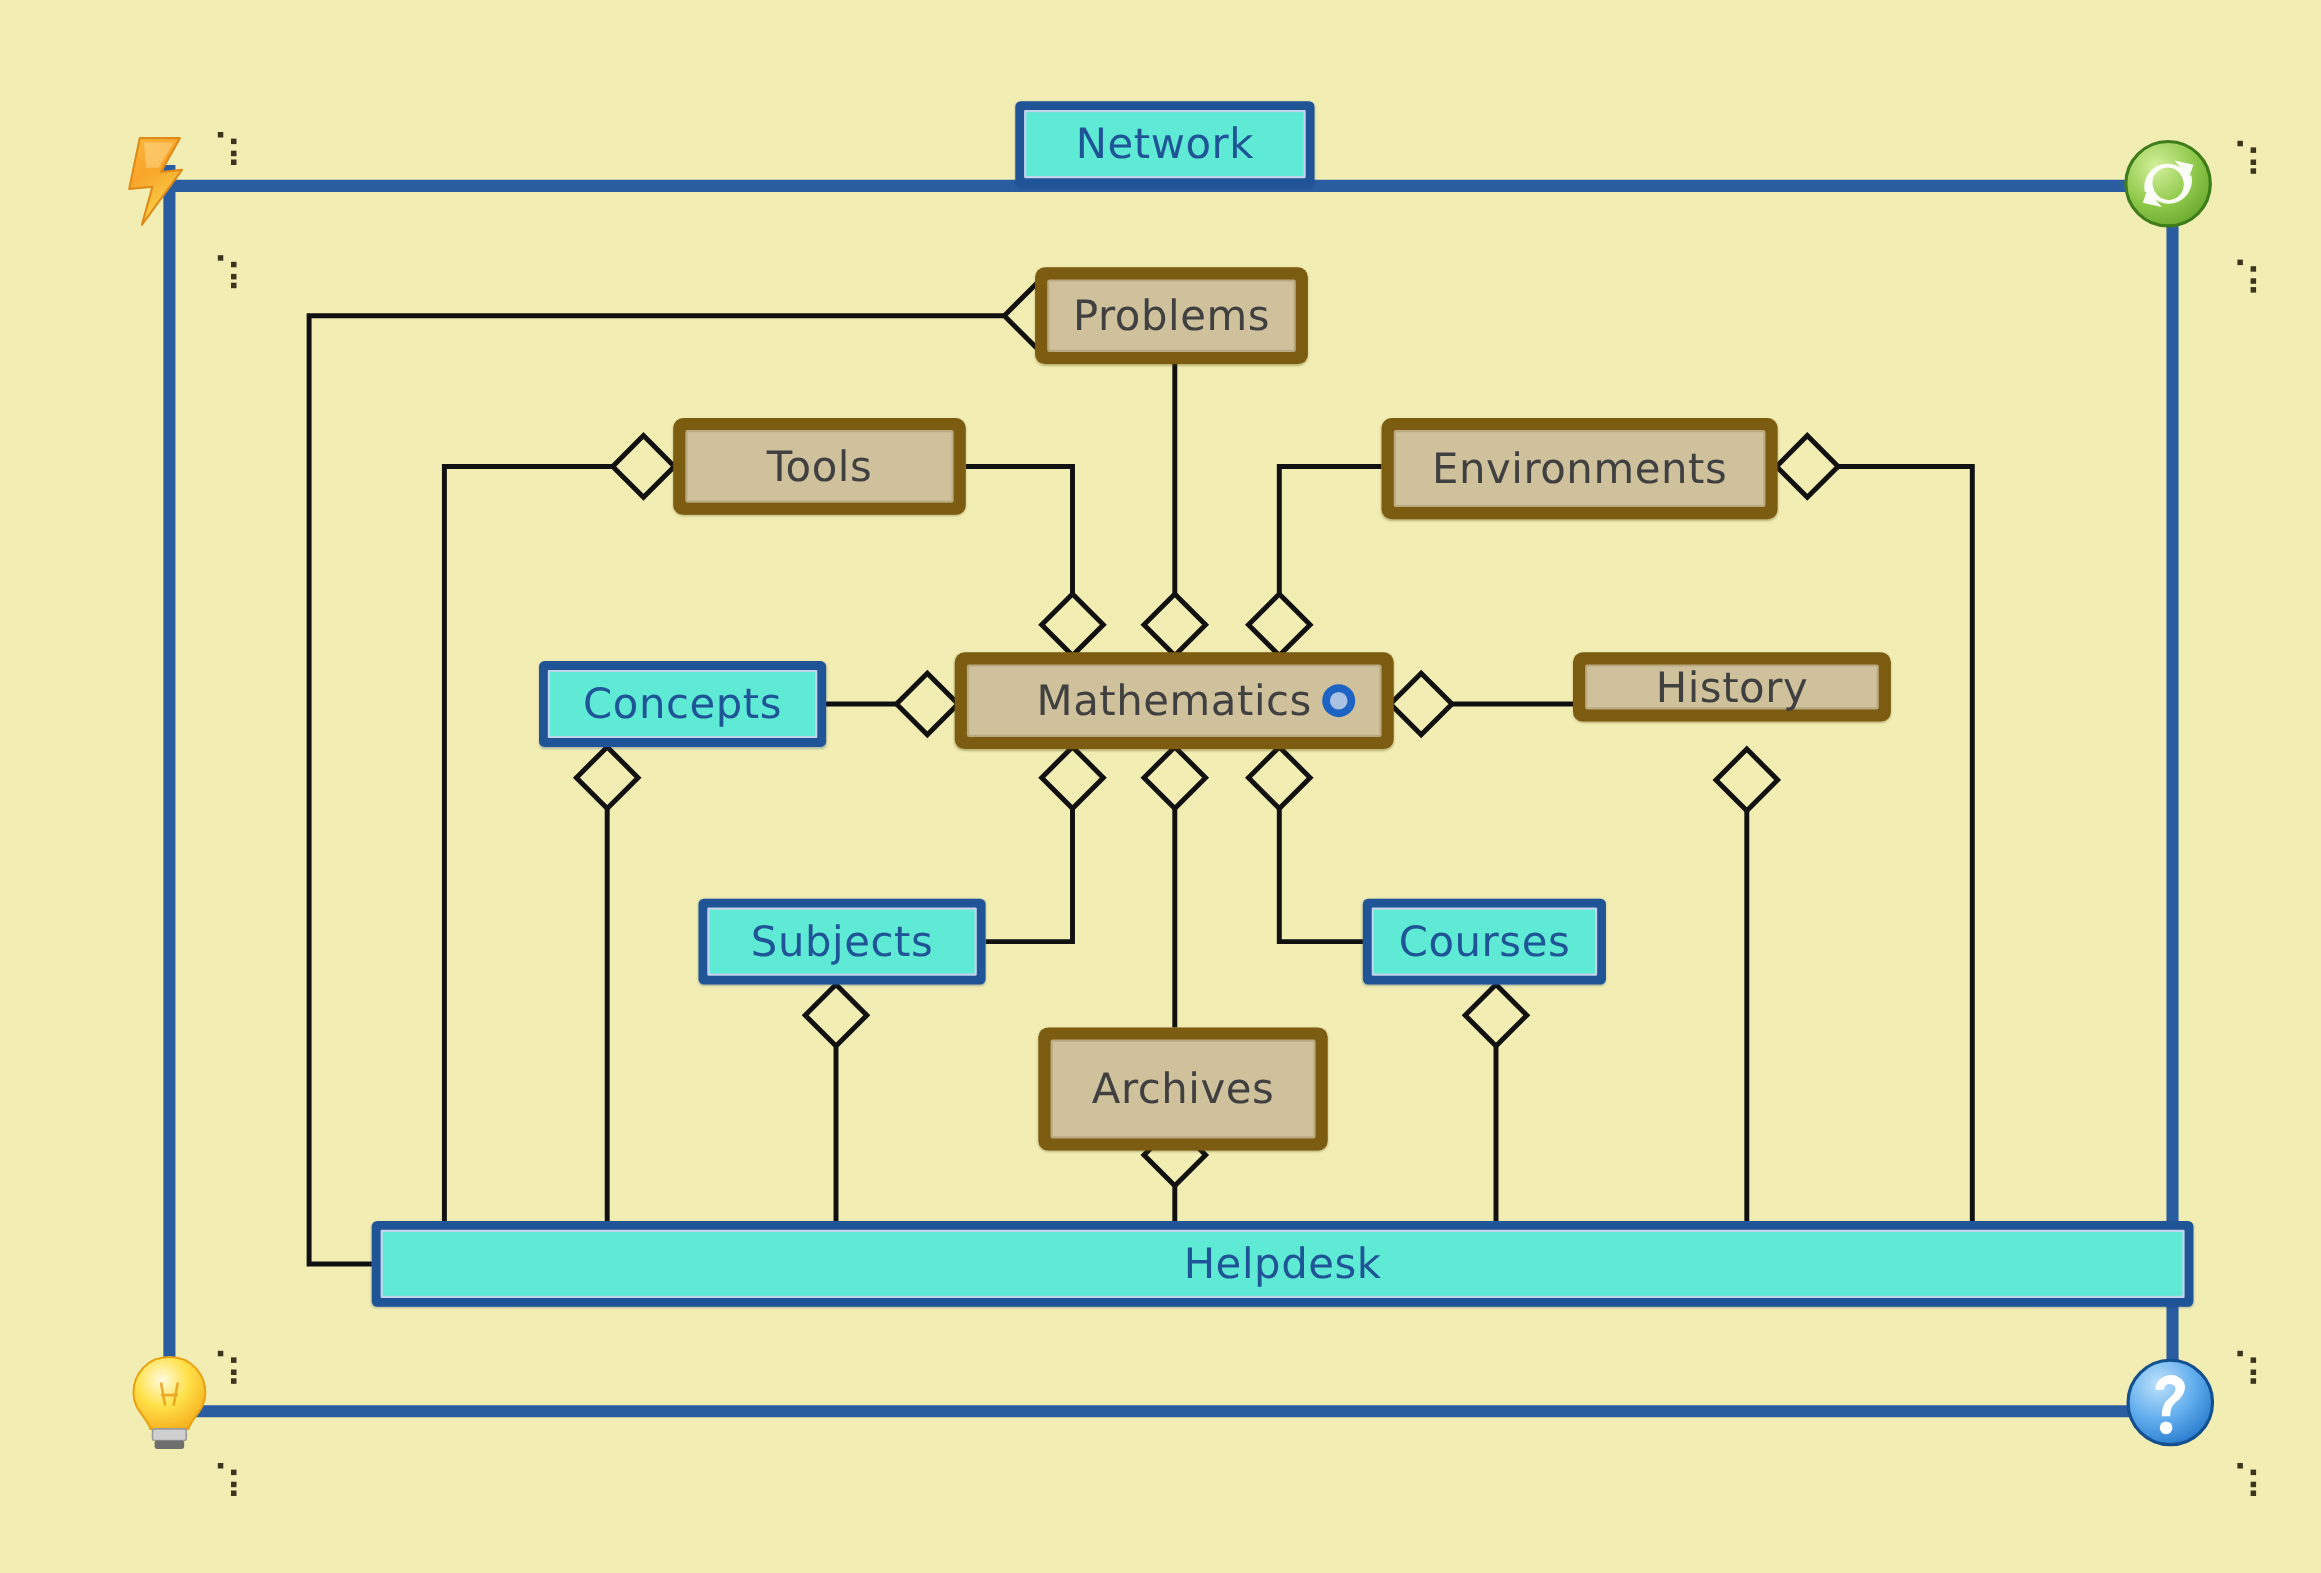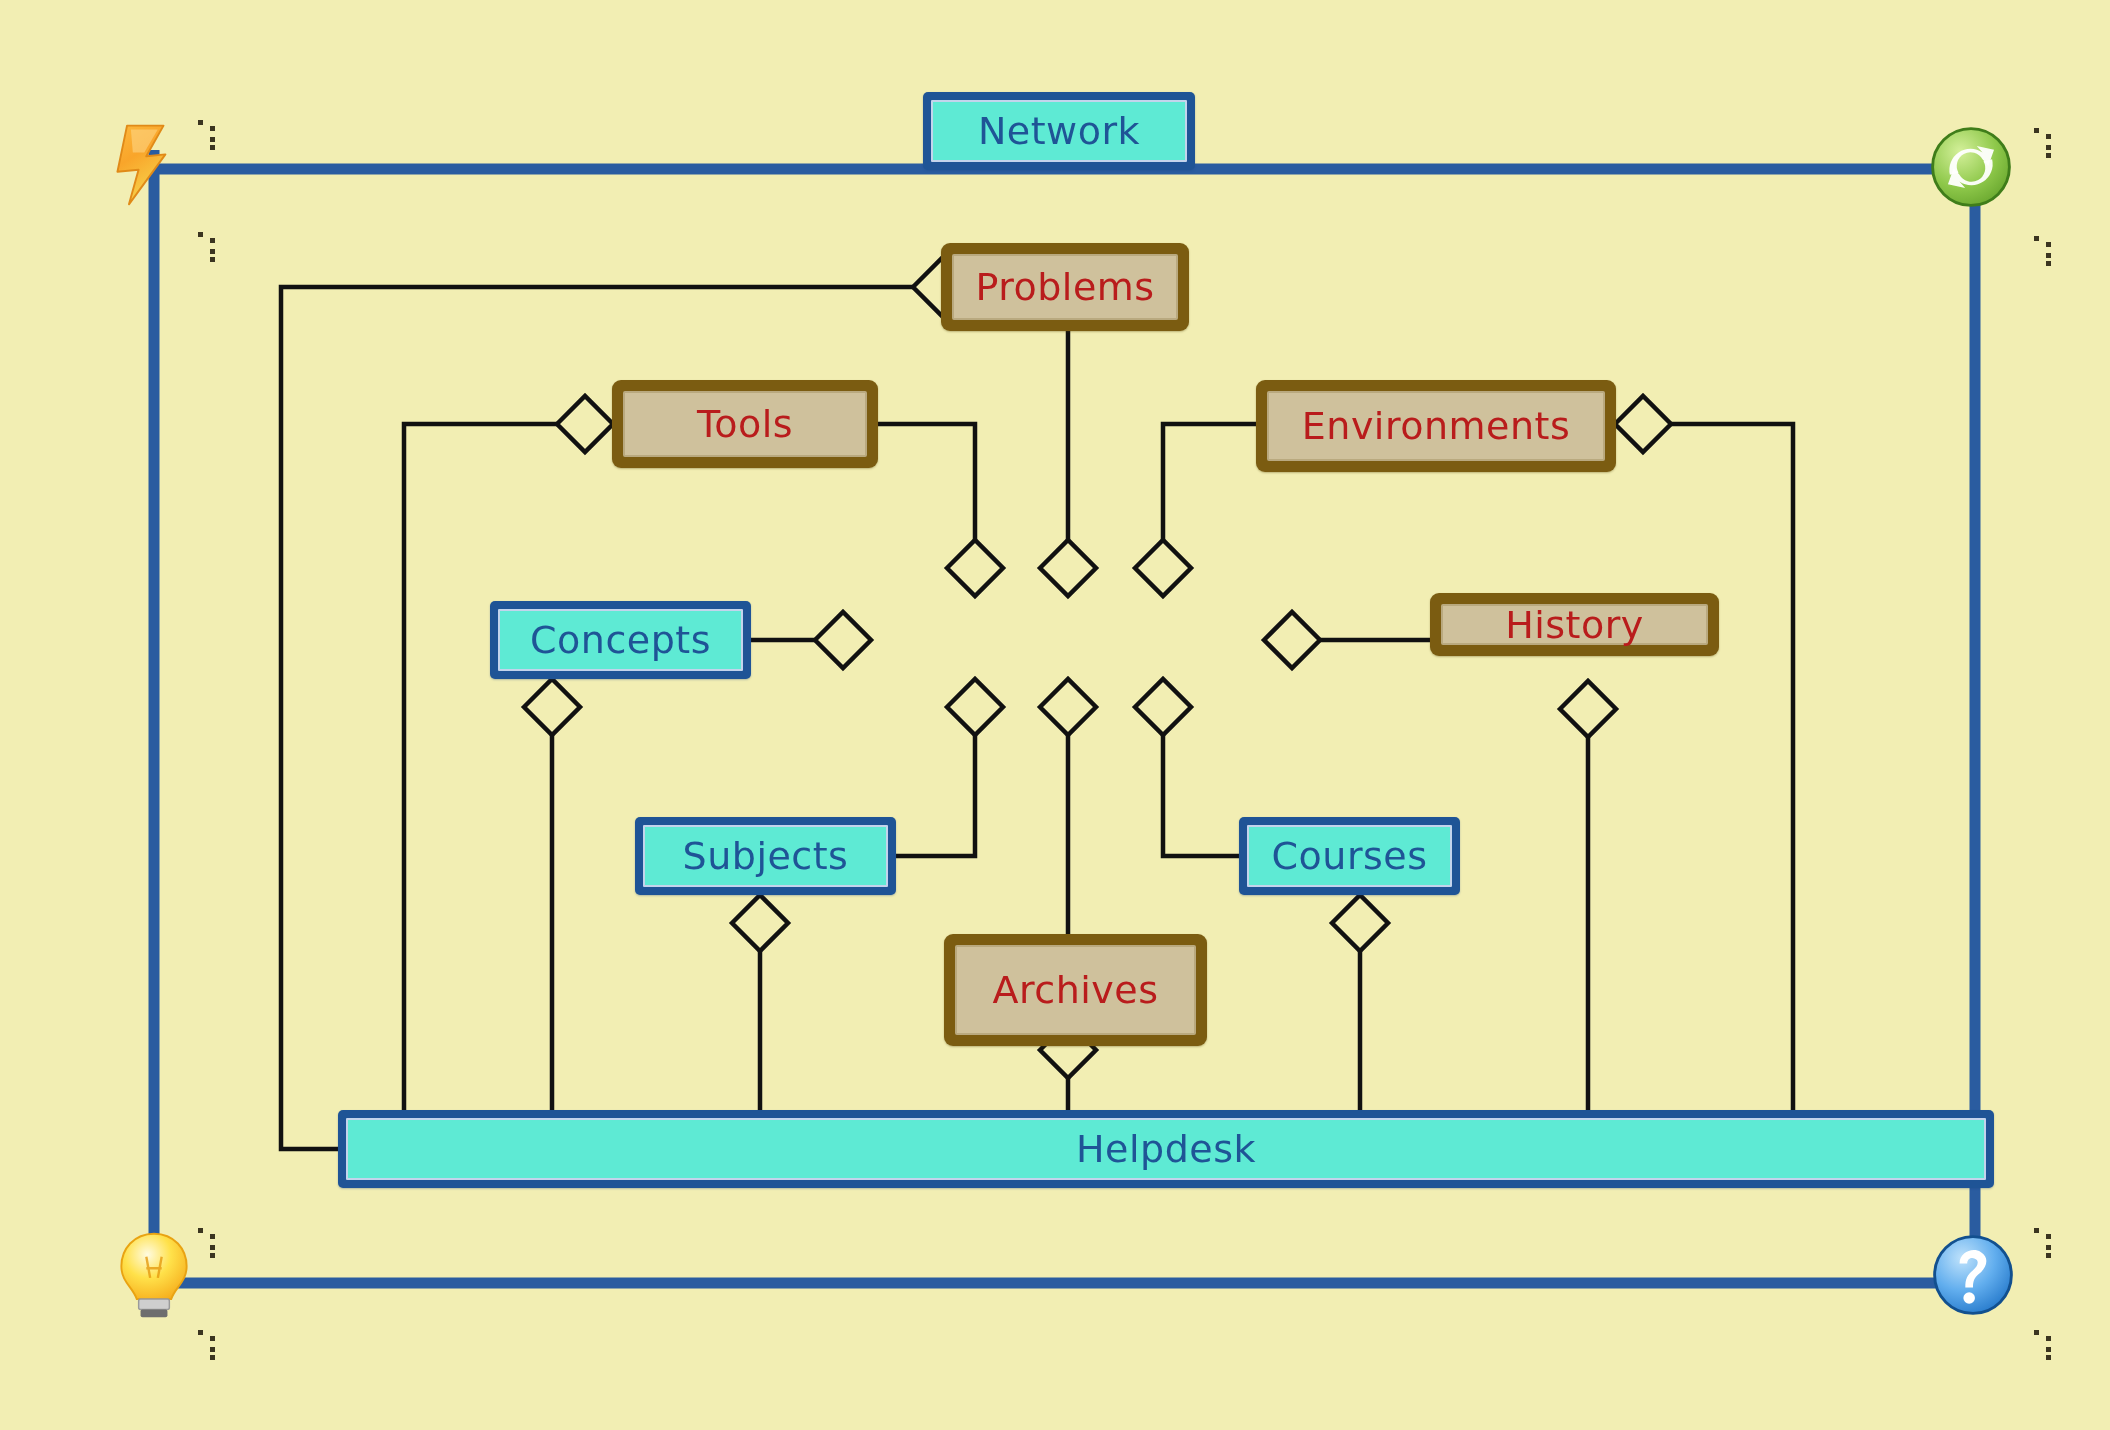--- a/index.html
+++ b/index.html
@@ -52,21 +52,21 @@
     border-radius: 9px;
     padding: 11px;
     box-shadow: 0 1px 2px rgba(90,70,10,0.35);
   }
   .node.brown .inner {
     background: #cfc19c;
     border: 2px solid #b9a97f;
     border-radius: 2px;
   }
   .node.brown .label {
-    color: #b91c1c;
+    color: #404040;
   }
   
   .node.blue {
     background: #1f5496;
     border-radius: 5px;
     padding: 8px;
     box-shadow: 0 1px 2px rgba(30,70,130,0.3);
   }
   .node.blue .inner {
     background: #5eead4;
@@ -208,20 +208,26 @@
       <span class="label">Environments</span>
     </div>
   </div>
 
   <div class="node blue" style="left:478px; top:601px; width:261px; height:78px;margin-left:12px;">
     <div class="inner">
       <span class="label">Concepts</span>
     </div>
   </div>
 
+  <div class="node brown" style="left:868px; top:593px; width:399px; height:88px;">
+    <div class="inner">
+      <span class="label">Mathematics</span>
+      <span class="sel-dot"></span>
+    </div>
+  </div>
 
   <div class="node brown" style="left:1430px; top:593px; width:289px; height:63px;">
     <div class="inner">
       <span class="label">History</span>
     </div>
   </div>
 
   <div class="node blue" style="left:635px; top:817px; width:261px; height:78px;">
     <div class="inner">
       <span class="label">Subjects</span>

